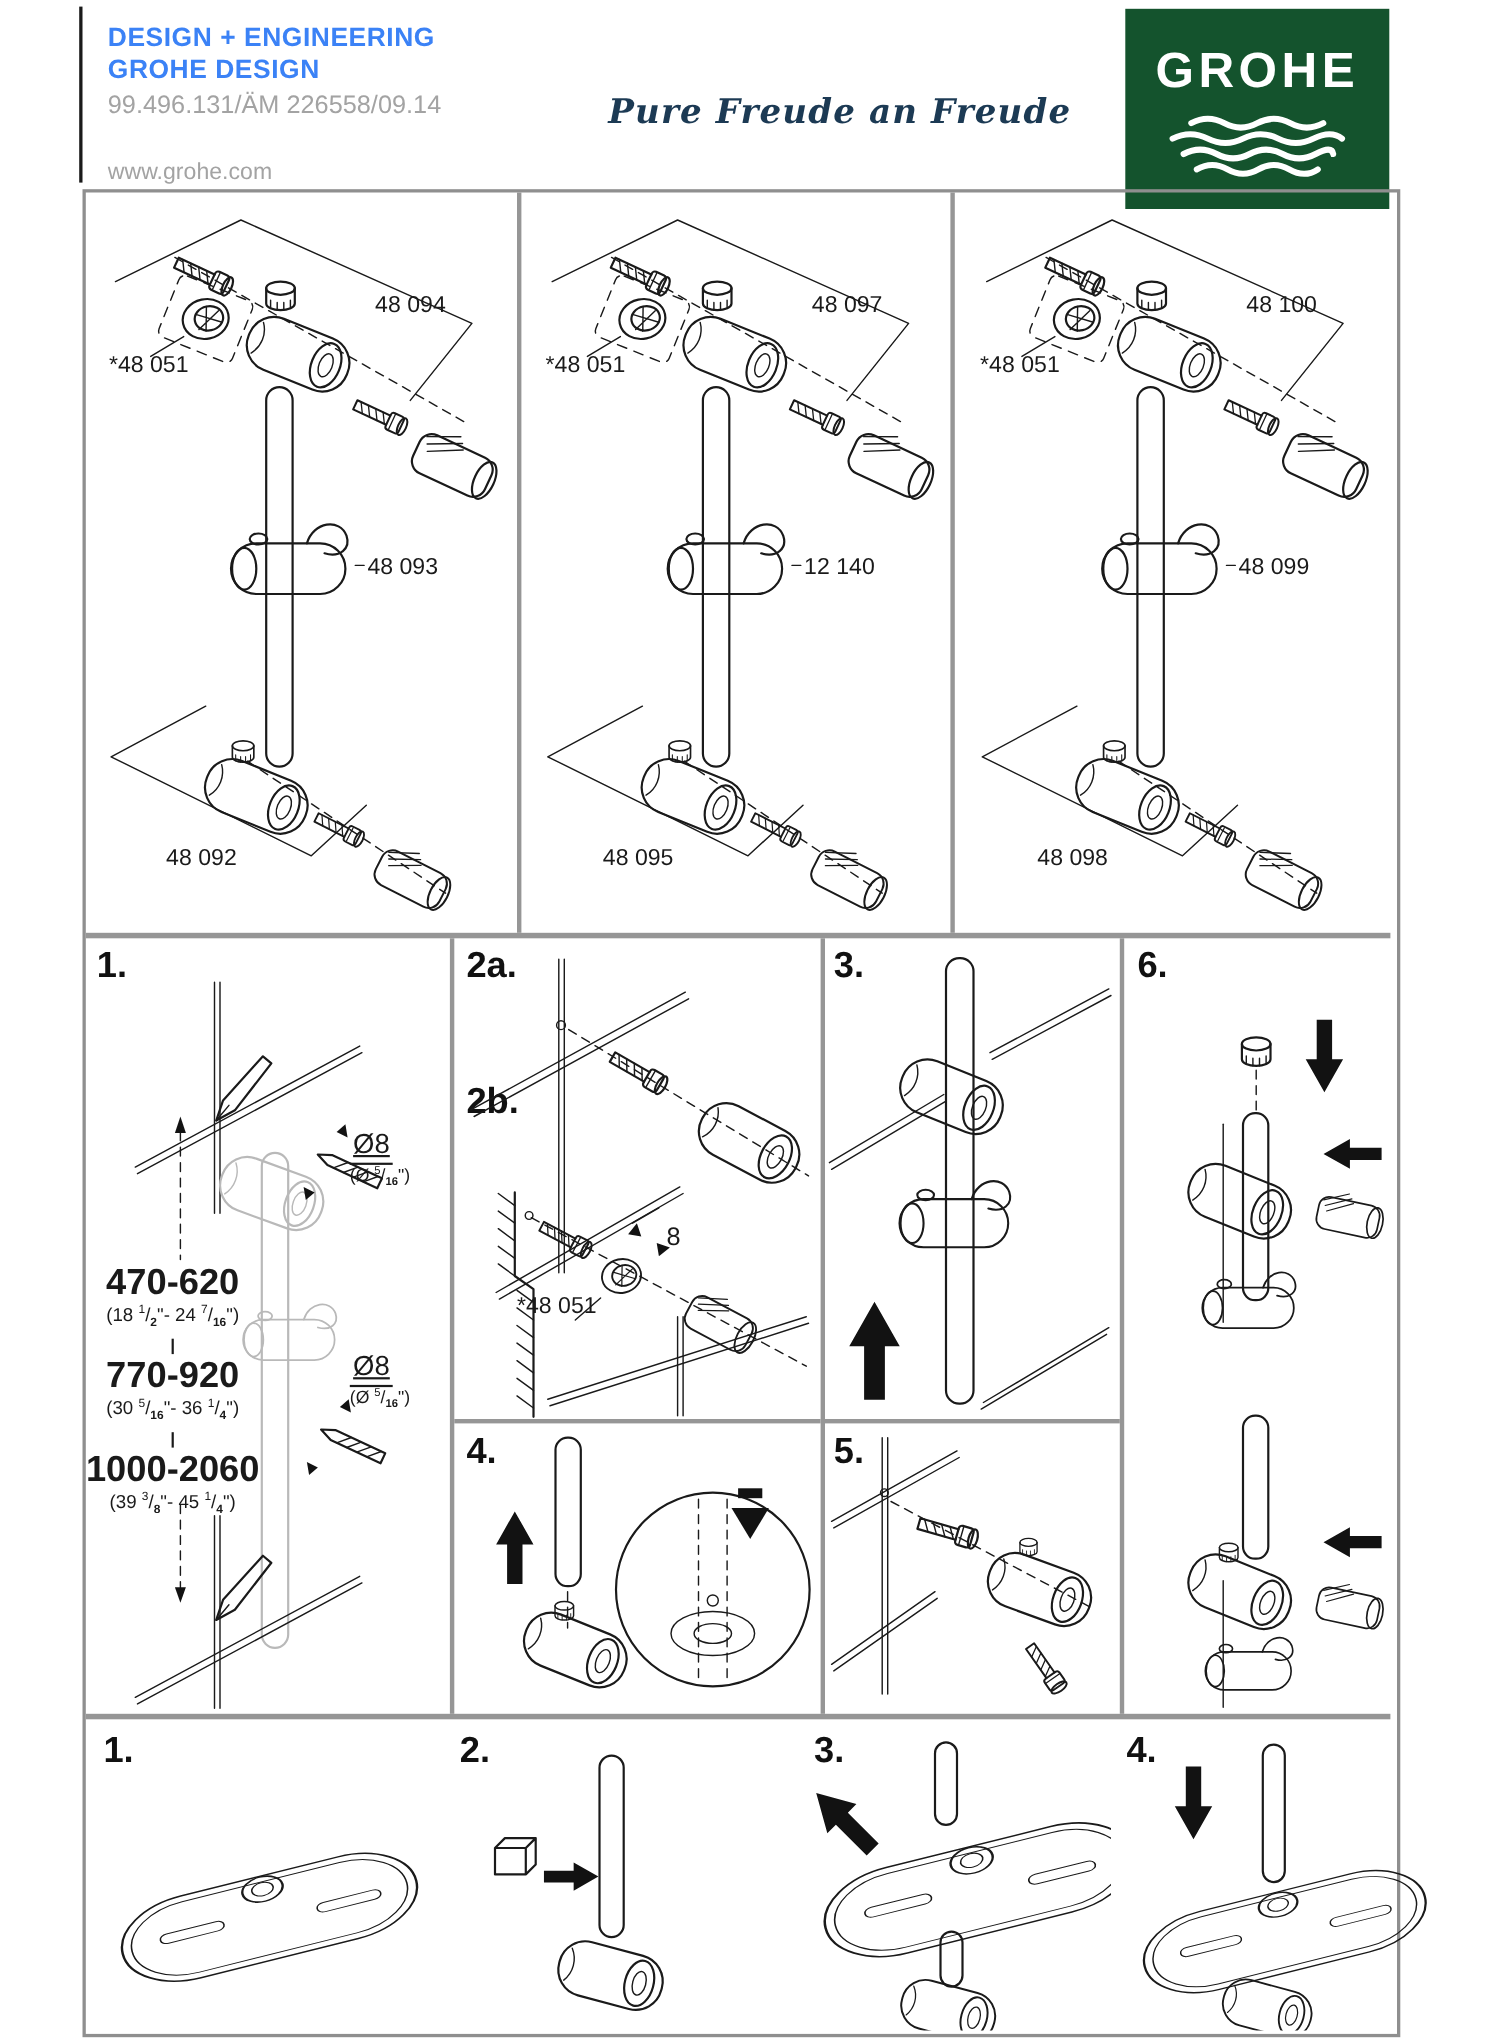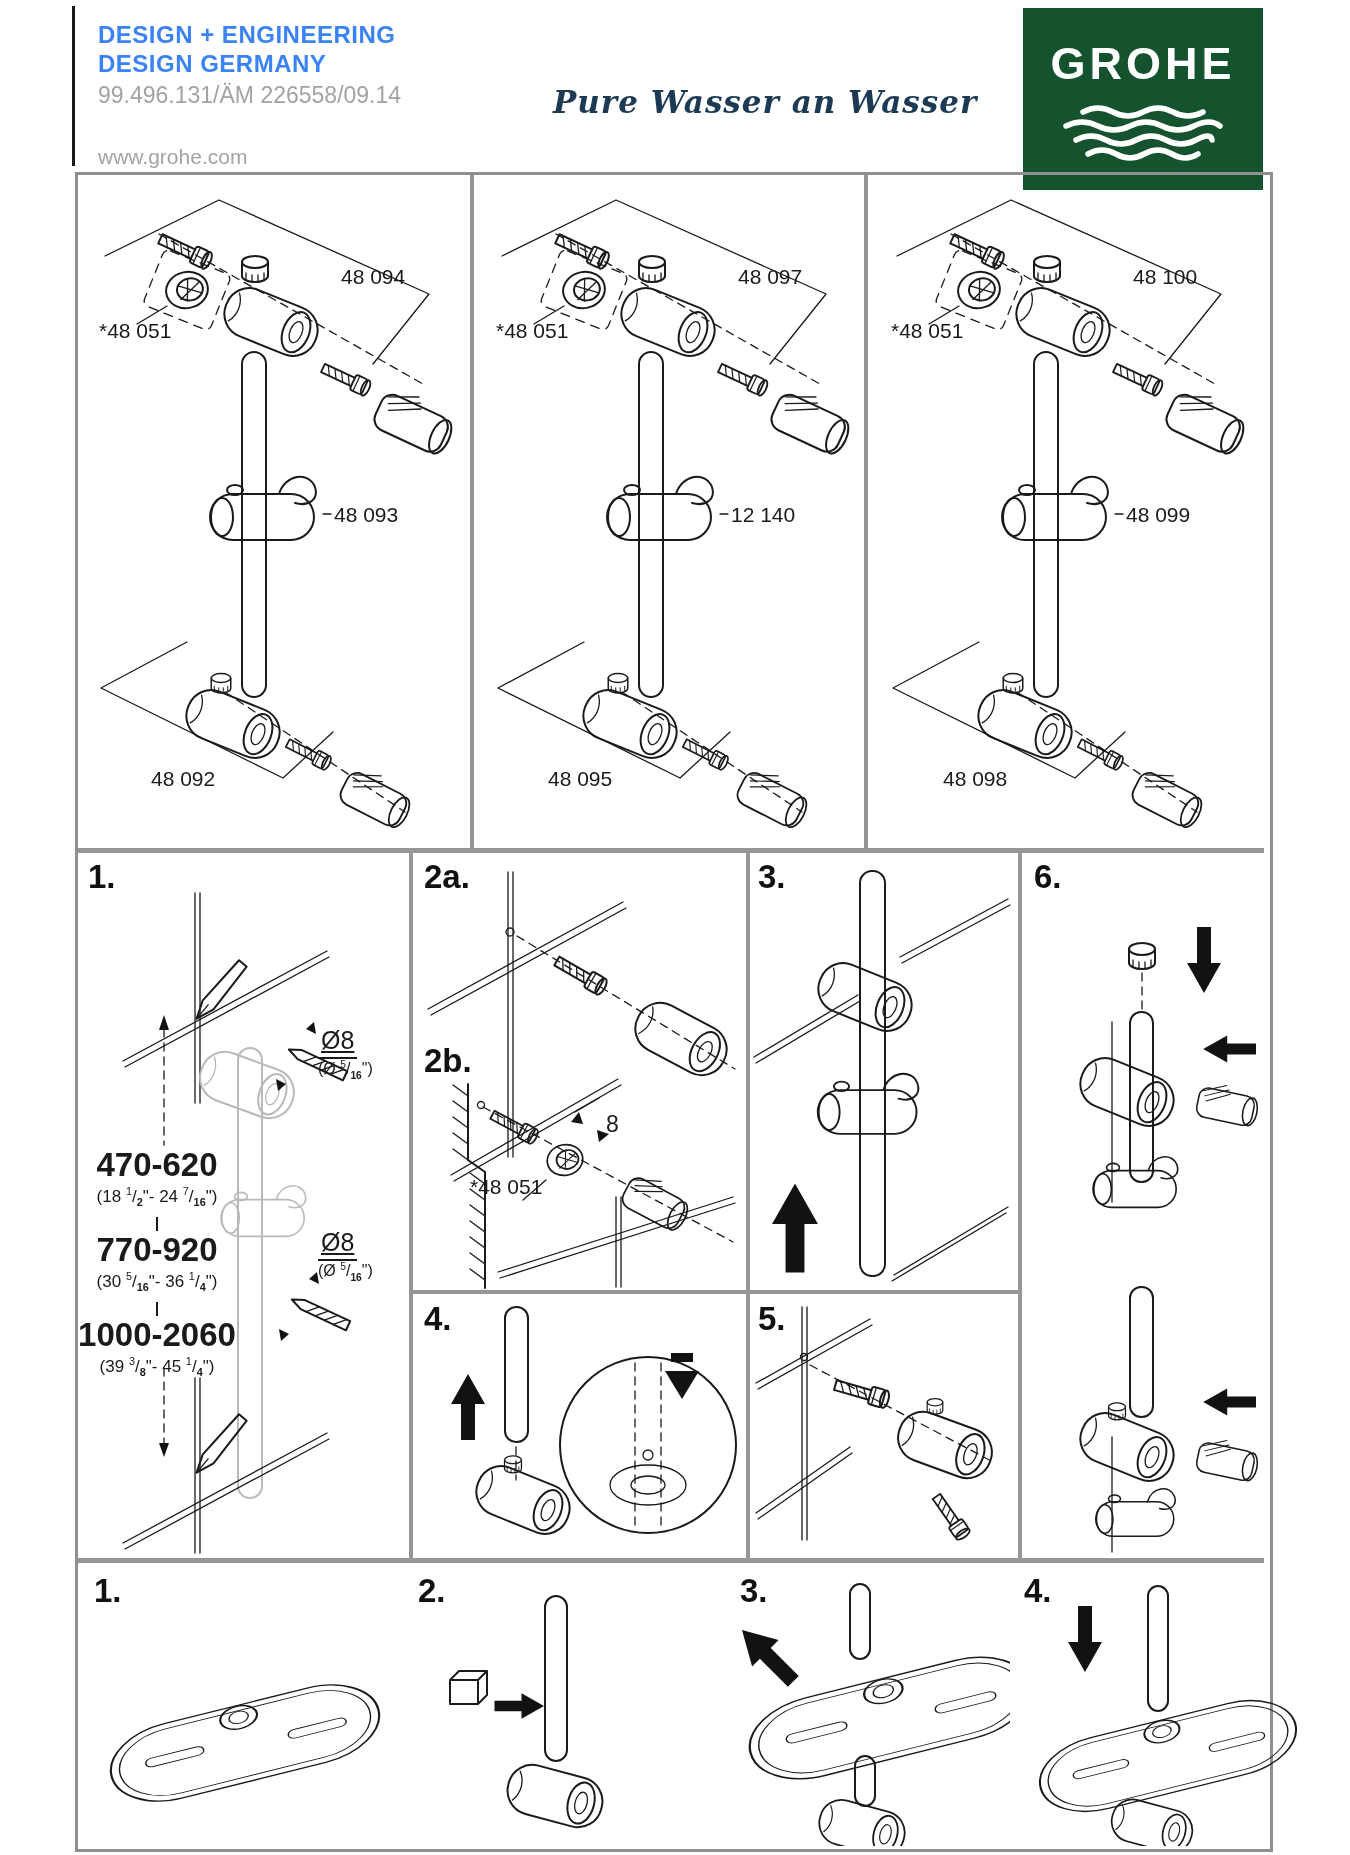--- a/index.html
+++ b/index.html
@@ -100,25 +100,25 @@
       <rect class="ln thin" x="40" y="-2" width="54" height="13" rx="6"></rect>
     </g>
   </defs>
 </svg>
 
 <div class="page">
 
   <div class="abs hbar" style="left:72px;top:6px;height:160px"></div>
   <div class="abs" style="left:98px;top:20px">
     <div class="htitle">DESIGN + ENGINEERING</div>
-    <div class="htitle">DESIGN GERMANY</div>
+    <div class="htitle">GROHE DESIGN</div>
     <div class="hnum" style="margin-top:4px">99.496.131/ÄM 226558/09.14</div>
     <div class="hweb" style="margin-top:36px">www.grohe.com</div>
   </div>
-  <div class="abs slogan" style="left:553px;top:84px">Pure Wasser an Wasser</div>
+  <div class="abs slogan" style="left:553px;top:84px">Pure Freude an Freude</div>
 
   <div class="abs logo-box" style="left:1023px;top:8px;width:240px;height:182px">
     <div class="logo-word">GROHE</div>
     <svg class="abs" style="left:35px;top:96px" width="170" height="70" viewBox="0 0 170 70">
       <g fill="none" stroke="#ffffff" stroke-width="5.5" stroke-linecap="round">
         <path d="M25 8 Q40 0 55 8 T85 8 T115 8 T145 8"></path>
         <path d="M8 22 Q24 14 40 22 T72 22 T104 22 T136 22 T162 22"></path>
         <path d="M18 36 Q33 28 48 36 T78 36 T108 36 T138 36 T154 36"></path>
         <path d="M30 50 Q44 42 58 50 T86 50 T114 50 T140 50"></path>
       </g>
@@ -209,21 +209,21 @@
     <path class="ln thin" d="M112 470 L26 516 L208 606 L258 560"></path>
     <path class="ln thin" d="M62 152 L92 134"></path>
     <text class="plbl" x="266" y="112">48 100</text>
     <text class="plbl" x="24" y="166">*48 051</text>
     <text class="plbl" x="259" y="350">48 099</text>
     <text class="plbl" x="76" y="614">48 098</text>
   </svg>
 
   <div class="abs stepnum" style="left:88px;top:858px">1.</div>
   <div class="abs stepnum" style="left:424px;top:858px">2a.</div>
-  <div class="abs stepnum" style="left:424px;top:1042px">2b.</div>
+  <div class="abs stepnum" style="left:424px;top:982px">2b.</div>
   <div class="abs stepnum" style="left:758px;top:858px">3.</div>
   <div class="abs stepnum" style="left:1034px;top:858px">6.</div>
   <div class="abs stepnum" style="left:424px;top:1300px">4.</div>
   <div class="abs stepnum" style="left:758px;top:1300px">5.</div>
 
   <svg class="abs" style="left:75px;top:853px" width="334" height="705" viewBox="0 0 334 705">
     <path class="ln thin" d="M120 40 L120 250 M125 40 L125 250"></path>
     <path class="ln thin" d="M48 208 L252 98 M50 214 L254 104"></path>
     <use href="#sym-pencil" transform="translate(128,158) rotate(40)"></use>
     <rect class="ln" style="--lnc:#b9b9b9" x="163" y="195" width="24" height="450" rx="12"></rect>

